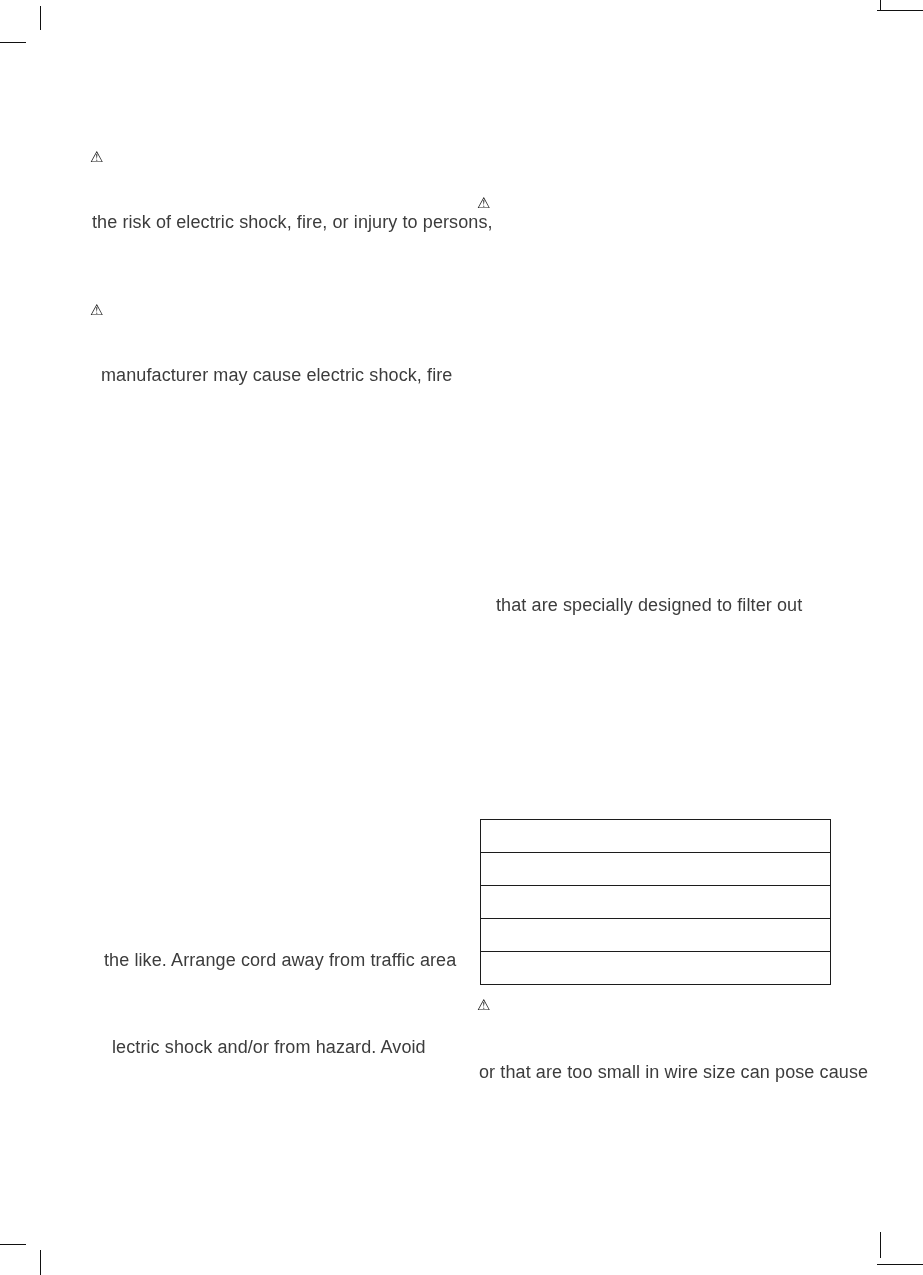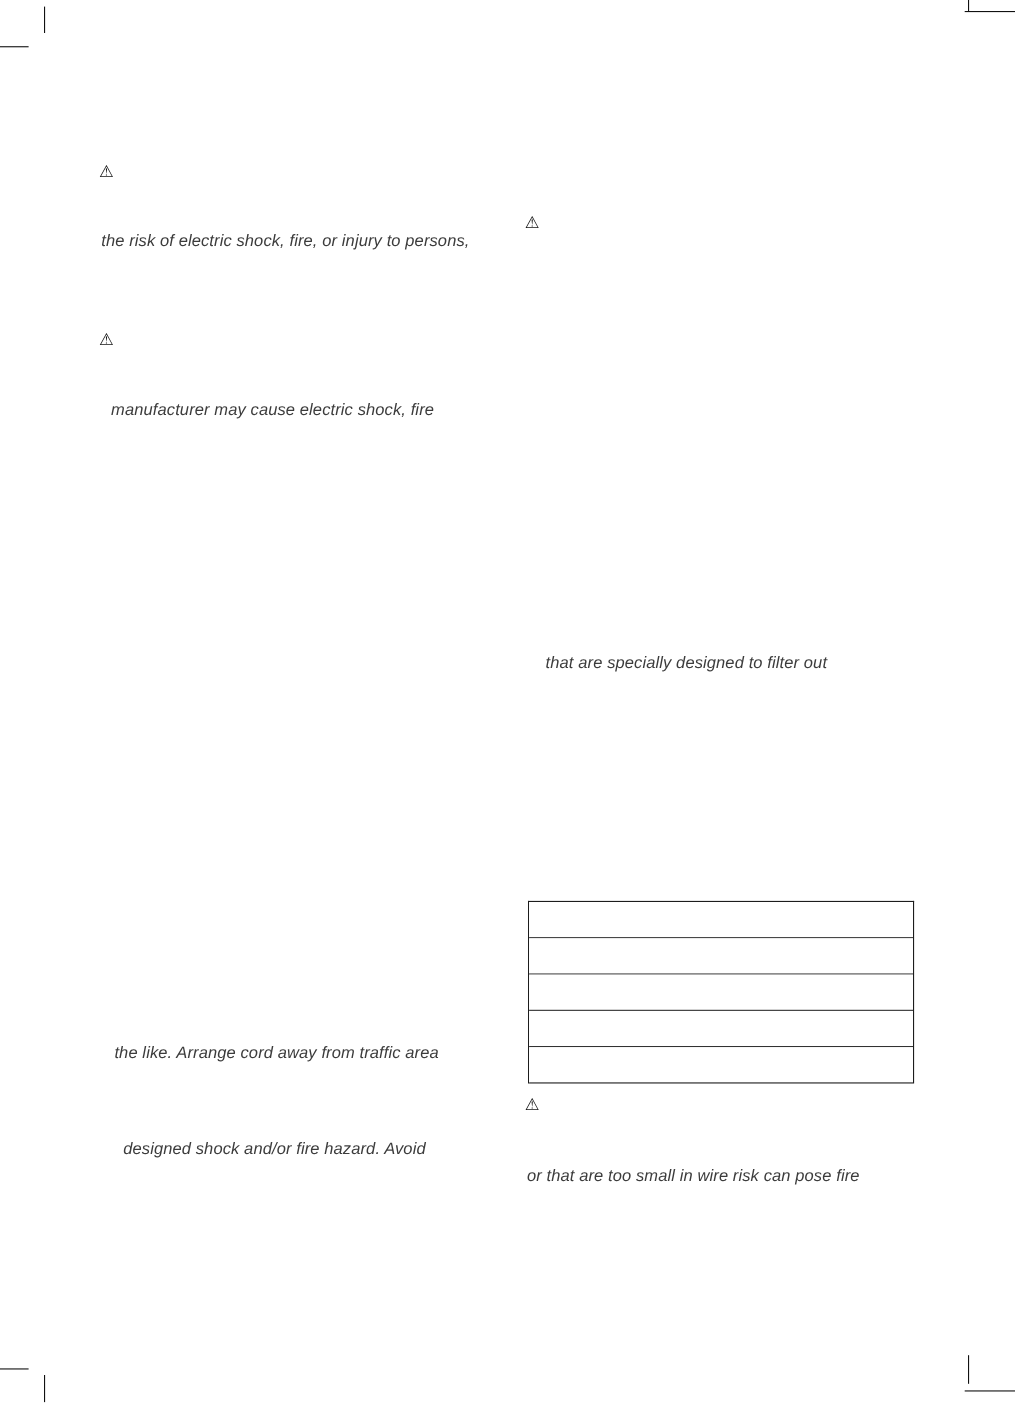--- a/index.html
+++ b/index.html
@@ -21,22 +21,21 @@
   }
   .warn-icon {
     position: absolute;
     font-size: 15px;
     line-height: 1;
     color: #111111;
     font-style: normal;
   }
   .frag {
     position: absolute;
-    font-style: italic;
-    font-size: 15px;
+    font-size: 18px;
     line-height: 1.25;
     color: #3c3c3c;
     white-space: nowrap;
     letter-spacing: 0.1px;
   }
   .spec-table {
     position: absolute;
     left: 480px;
     top: 819px;
     width: 349px;
@@ -70,31 +69,31 @@
   <span class="warn-icon" style="left:90px; top:149px;">⚠</span>
 
   <div class="frag" style="left:92px; top:211px;">the risk of electric shock, fire, or injury to persons,</div>
 
   <span class="warn-icon" style="left:90px; top:302px;">⚠</span>
 
   <div class="frag" style="left:104px; top:949px;">the like. Arrange cord away from traffic area</div>
 
   <div class="frag" style="left:101px; top:364px;">manufacturer may cause electric shock, fire</div>
 
-  <div class="frag" style="left:112px; top:1036px;">designed shock and/or fire hazard. Avoid</div>
+  <div class="frag" style="left:112px; top:1036px;">lectric shock and/or from hazard. Avoid</div>
 
   <span class="warn-icon" style="left:477px; top:195px;">⚠</span>
 
   <div class="frag" style="left:496px; top:594px;">that are specially designed to filter out</div>
 
   <div class="spec-table">
       <div class="spec-row"></div>
       <div class="spec-row"></div>
       <div class="spec-row"></div>
       <div class="spec-row"></div>
       <div class="spec-row"></div>
     </div>
 
   <span class="warn-icon" style="left:477px; top:997px;">⚠</span>
 
-  <div class="frag" style="left:479px; top:1061px;">or that are too small in wire risk can pose fire</div>
+  <div class="frag" style="left:479px; top:1061px;">or that are too small in wire size can pose cause</div>
 
 </div>
 
 </body></html>

